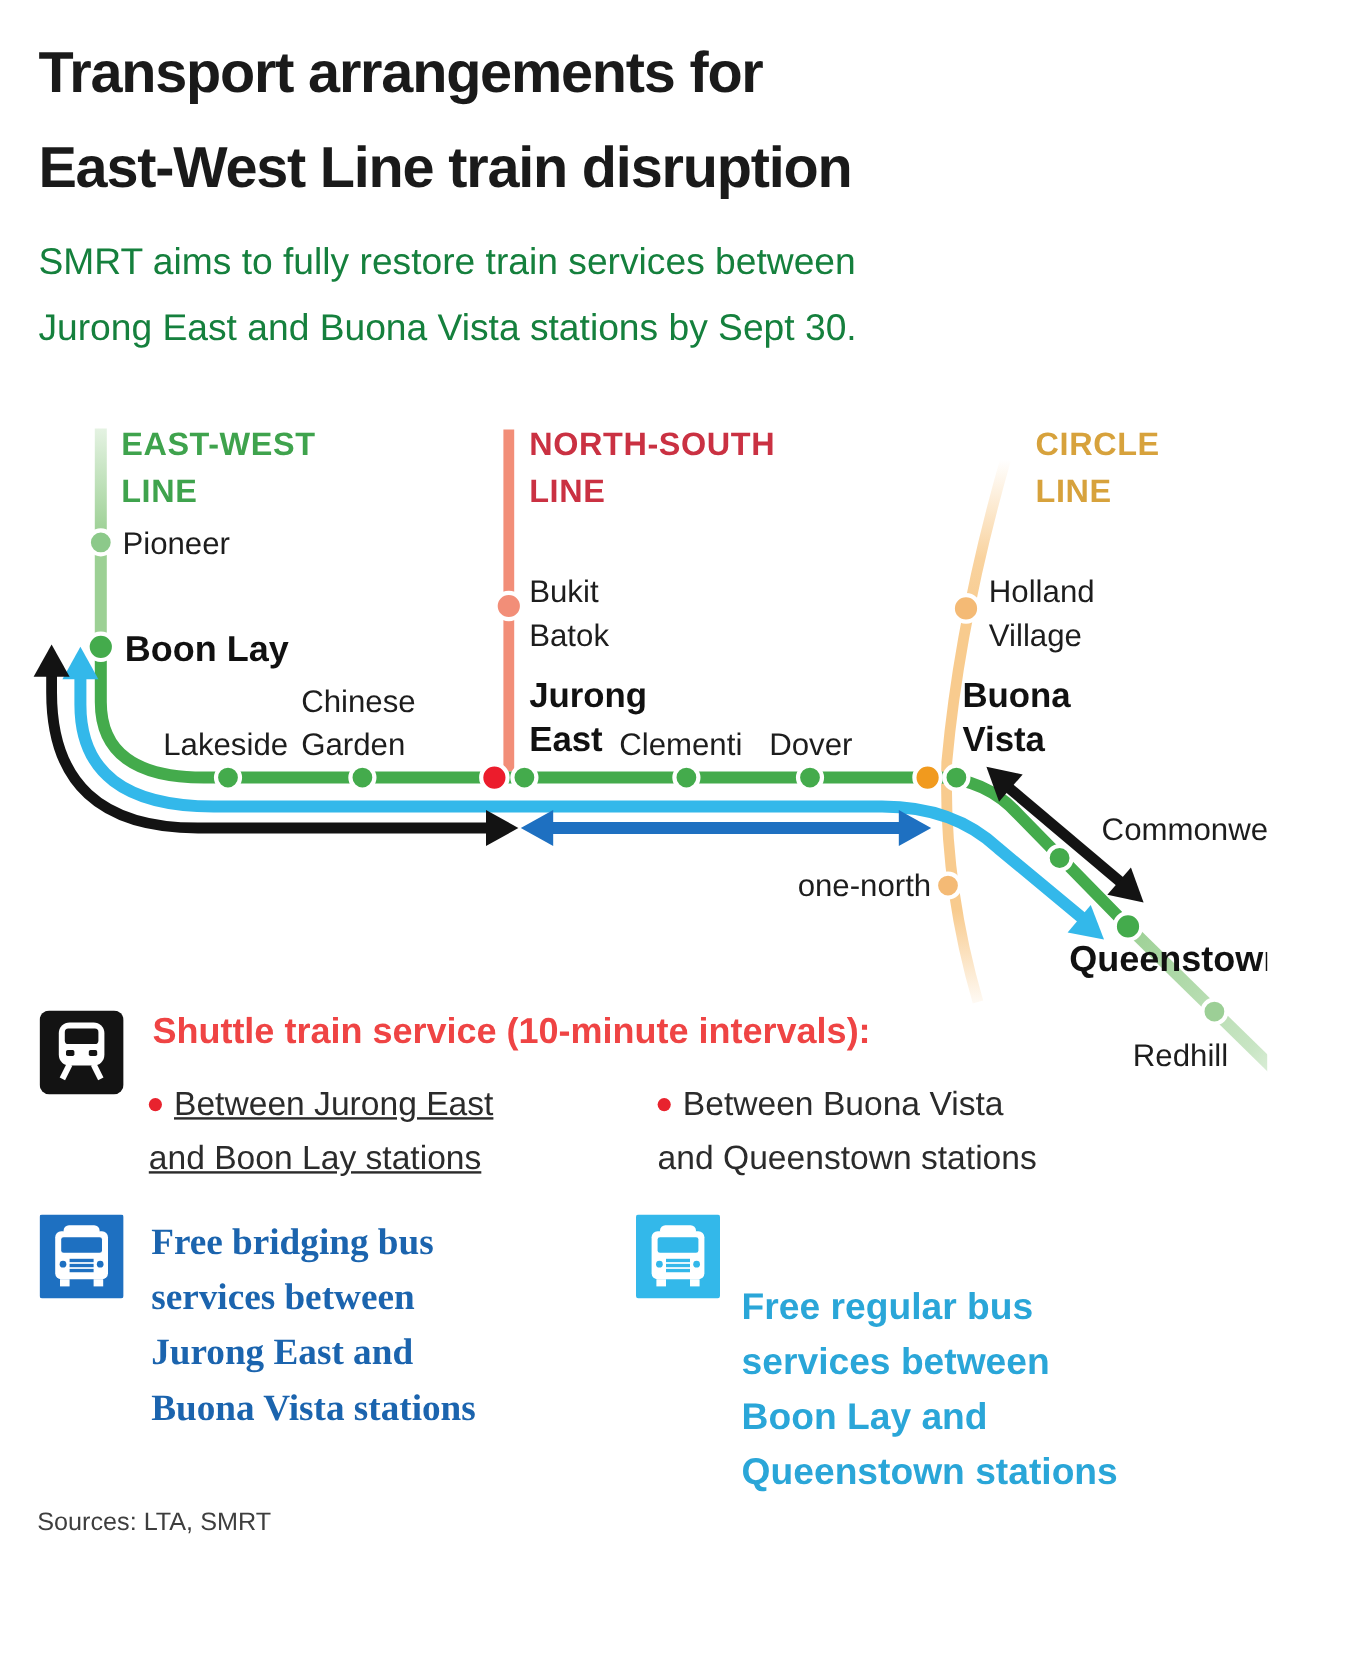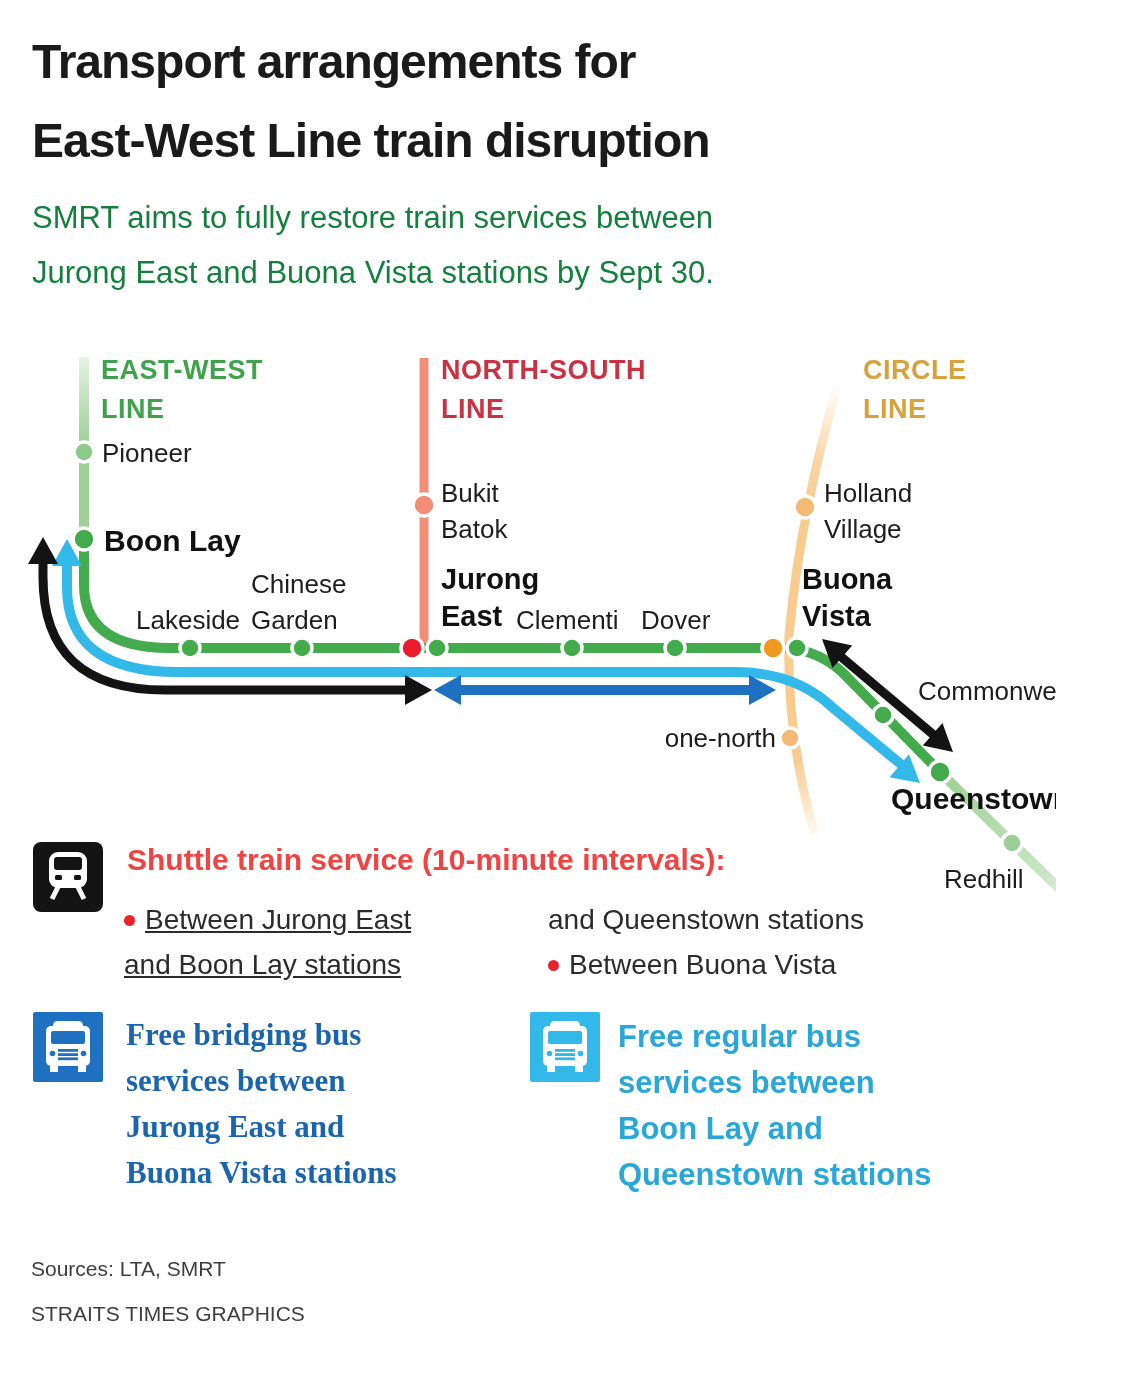--- a/index.html
+++ b/index.html
@@ -140,22 +140,22 @@
       <path d="M25,45 L19,57" stroke="#fff" stroke-width="5" fill="none"></path>
       <path d="M45,45 L51,57" stroke="#fff" stroke-width="5" fill="none"></path>
     </svg>
   </div>
   <div class="abs" id="shuttle-heading">Shuttle train service (10-minute intervals):</div>
   <div class="abs shuttle-item" style="left:124px;top:897px;text-decoration:underline;">
     <div><span class="red-bullet"></span><span>Between Jurong East</span></div>
     <div>and Boon Lay stations</div>
   </div>
   <div class="abs shuttle-item" style="left:548px;top:897px;">
+    <div><span class="red-bullet"></span><span>Between Buona Vista</span></div>
     <div>and Queenstown stations</div>
-    <div><span class="red-bullet"></span><span>Between Buona Vista</span></div>
   </div>
 
   <div class="abs icon-box" style="left:33px;top:1012px;">
     <svg width="70" height="70" viewBox="0 0 70 70">
       <rect x="0" y="0" width="70" height="70" rx="2" fill="#1e70c1"></rect>
       <rect x="20" y="9" width="30" height="9" rx="4.5" fill="#fff"></rect>
       <rect x="13" y="14" width="44" height="40" rx="5" fill="#fff"></rect>
       <rect x="18" y="19" width="34" height="13" rx="2" fill="#1e70c1"></rect>
       <rect x="25" y="37" width="20" height="2.8" fill="#1e70c1"></rect>
       <rect x="25" y="41.2" width="20" height="2.8" fill="#1e70c1"></rect>
@@ -181,25 +181,24 @@
       <rect x="18" y="19" width="34" height="13" rx="2" fill="#33b8ea"></rect>
       <rect x="25" y="37" width="20" height="2.8" fill="#33b8ea"></rect>
       <rect x="25" y="41.2" width="20" height="2.8" fill="#33b8ea"></rect>
       <rect x="25" y="45.4" width="20" height="2.8" fill="#33b8ea"></rect>
       <circle cx="19.5" cy="41.5" r="2.8" fill="#33b8ea"></circle>
       <circle cx="50.5" cy="41.5" r="2.8" fill="#33b8ea"></circle>
       <rect x="17" y="54" width="8" height="6" fill="#fff"></rect>
       <rect x="45" y="54" width="8" height="6" fill="#fff"></rect>
     </svg>
   </div>
-  <div class="abs bus-text bus-cyan" style="left:618px;top:1014px;">
+  <div class="abs bus-text bus-cyan" style="left:618px;top:1066px;">
     <div>Free regular bus</div>
     <div>services between</div>
     <div>Boon Lay and</div>
     <div>Queenstown stations</div>
   </div>
 
   <div class="abs" id="sources">
     <div>Sources: LTA, SMRT</div>
-    <div>STRAITS TIMES GRAPHICS</div>
   </div>
 
 </div>
 
 </body></html>

